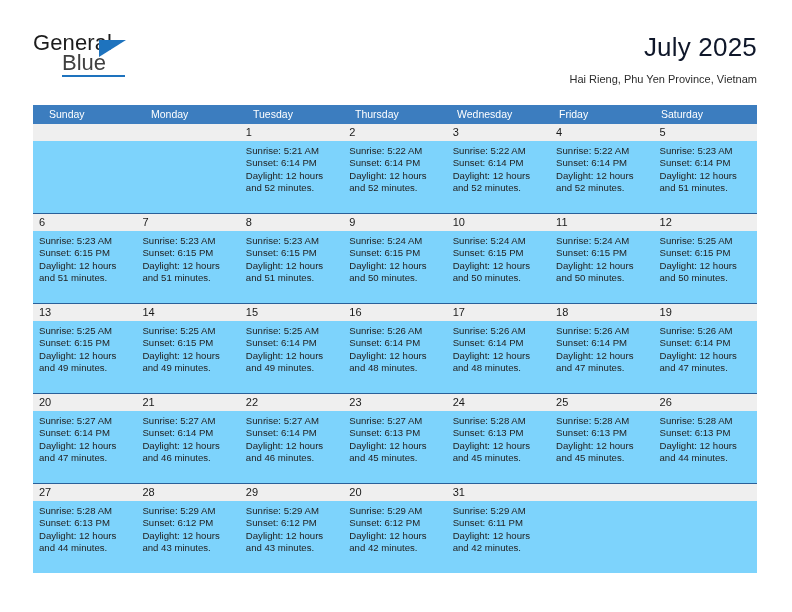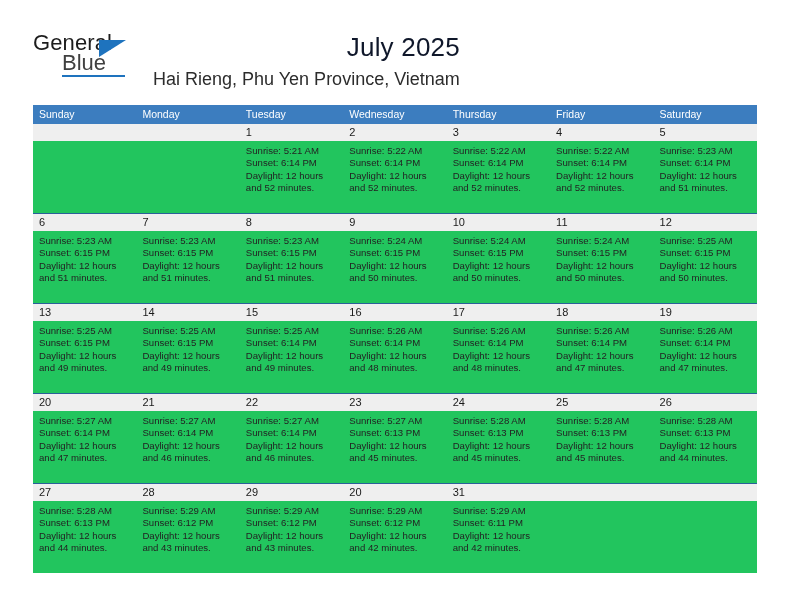--- a/index.html
+++ b/index.html
@@ -10,20 +10,21 @@
     font-family: "Liberation Sans", sans-serif;
     color: #1a1a1a;
     overflow: hidden;
   }
   .page { position: relative; width: 792px; height: 612px; padding: 0; }
 
   
   .top {
     display: flex;
     align-items: flex-start;
+    justify-content: space-between;
     padding: 32px 35px 0 33px;
     height: 72px;
   }
   .logo { position: relative; width: 120px; height: 48px; }
   .logo-general {
     font-size: 22px;
     letter-spacing: .1px;
     color: #1c1c1c;
     line-height: 22px;
     font-family: "Liberation Sans", sans-serif;
@@ -54,37 +55,38 @@
   }
   .titles { text-align: right; }
   .title-main {
     font-size: 26px;
     font-weight: normal;
     color: #0f172a;
     line-height: 30px;
     letter-spacing: .2px;
   }
   .title-sub {
-    font-size: 18px;
+    font-size: 11px;
     color: #2c2c2c;
     margin-top: 9px;
     line-height: 16px;
   }
 
   
   .cal {
     position: absolute;
     left: 33px;
     top: 105px;
     width: 724px;
   }
   .weekdays {
     display: flex;
     background: #3c7dbf;
     height: 19px;
+    padding-left: 10px;
   }
   .weekday {
     flex: 1 1 0;
     color: #ffffff;
     font-size: 10.5px;
     line-height: 19px;
     padding-left: 6px;
     white-space: nowrap;
   }
   .week { width: 100%; }
@@ -102,21 +104,21 @@
   .datenum {
     flex: 1 1 0;
     font-size: 11px;
     line-height: 17px;
     padding-left: 6px;
     color: #1a1a1a;
   }
   .details {
     display: flex;
     height: 72px;
-    background: #22c55e;
+    background: #7dd3fc;
   }
   .cell {
     flex: 1 1 0;
     padding: 4px 5px 0 6px;
   }
   .cell div {
     font-size: 9.6px;
     line-height: 12.3px;
     color: #232323;
     white-space: nowrap;
@@ -138,22 +140,22 @@
       <div class="title-main">July 2025</div>
       <div class="title-sub">Hai Rieng, Phu Yen Province, Vietnam</div>
     </div>
   </div>
 
   <div class="cal">
     <div class="weekdays">
         <div class="weekday">Sunday</div>
         <div class="weekday">Monday</div>
         <div class="weekday">Tuesday</div>
+        <div class="weekday">Thursday</div>
         <div class="weekday">Wednesday</div>
-        <div class="weekday">Thursday</div>
         <div class="weekday">Friday</div>
         <div class="weekday">Saturday</div>
       </div>
     <div id="weeks-host">
         <div class="week">
           <div class="week-rule first"></div>
           <div class="datenums">
             <div class="datenum"></div>
             <div class="datenum"></div>
             <div class="datenum">1</div>

